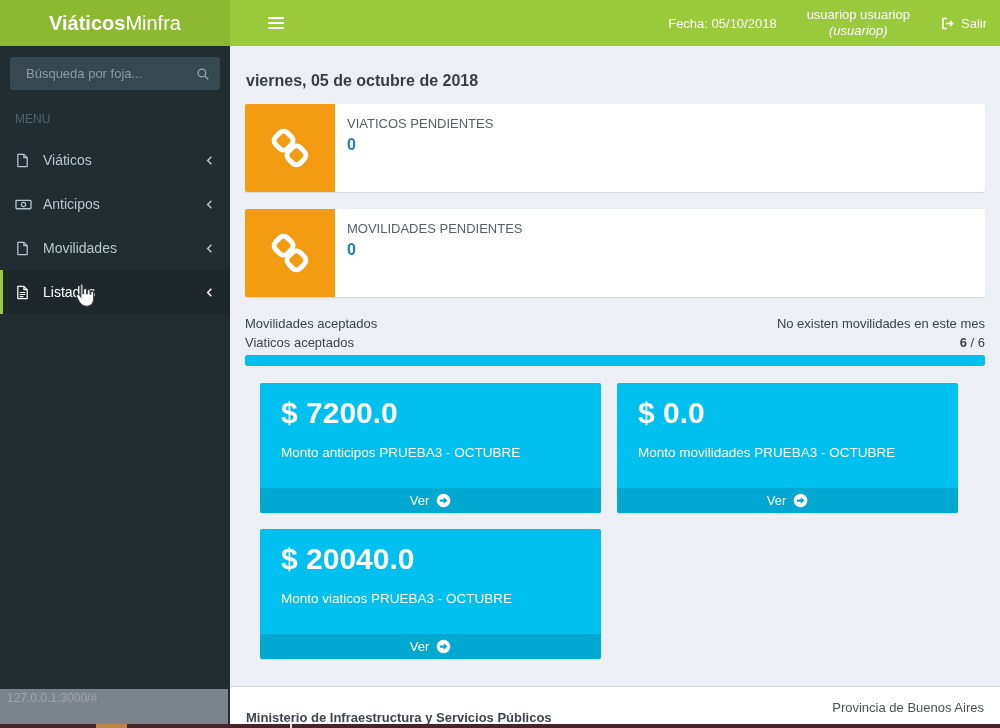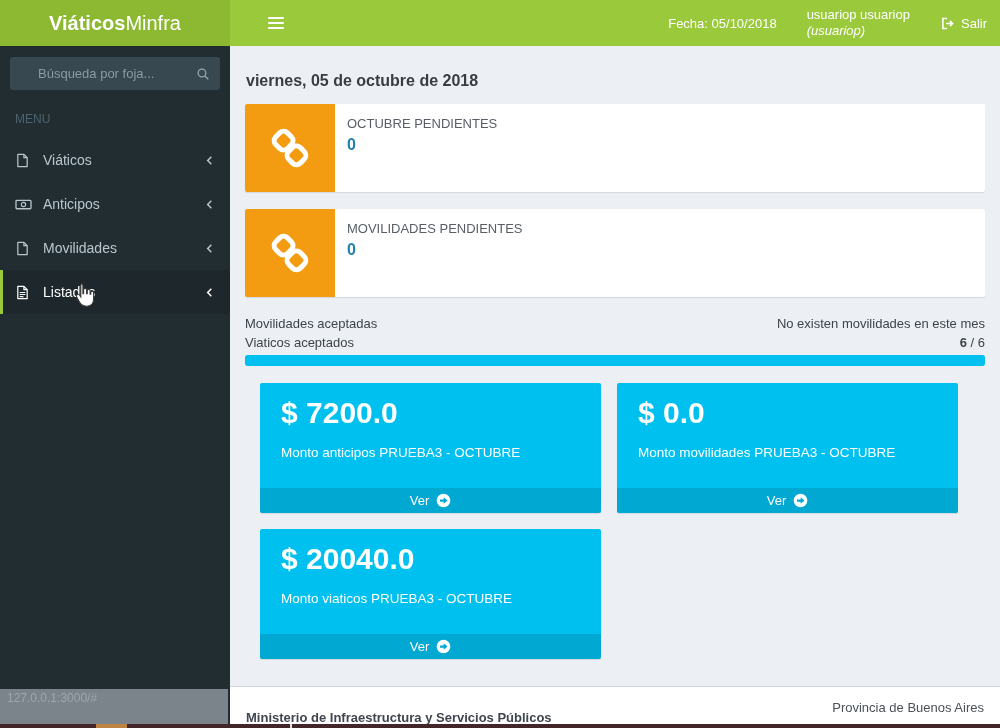--- a/index.html
+++ b/index.html
@@ -18,30 +18,30 @@
     width:230px; height:46px; background:#8cb931; color:#fff;
     display:flex; align-items:center; justify-content:center;
     font-size:20px; cursor:pointer;
   }
   .logo .b { font-weight:700; }
   .logo .l { font-weight:400; }
   .nav-rest { flex:1; background:#9aca3b; display:flex; align-items:center; color:#fff;padding-left:24px; }
   .hamburger { width:44px; height:46px; display:flex; flex-direction:column; justify-content:center; align-items:center; gap:3px; cursor:pointer; }
   .hamburger span { display:block; width:16px; height:2px; background:#fff; border-radius:1px; }
   .nav-right { margin-left:auto; display:flex; align-items:center; gap:30px; padding-right:13px; font-size:13px; }
-  .nav-user { text-align:left; line-height:16px; cursor:pointer; }
+  .nav-user { text-align:center; line-height:16px; cursor:pointer; }
   .nav-user .em { font-style:italic; }
   .nav-logout { display:flex; align-items:center; gap:6px; cursor:pointer; }
 
   
   .sidebar { position:absolute; top:46px; left:0; bottom:0; width:230px; background:#222d32; z-index:4; }
   .search-box { margin:11px 10px 8px; height:33px; background:#374850; border-radius:3px; display:flex; align-items:center; }
   .search-box input {
     flex:1; min-width:0; background:transparent; border:none; outline:none;
-    color:#ccc; font-size:13px; padding-left:28px; font-family:"Liberation Sans",sans-serif;
+    color:#ccc; font-size:13px; padding-left:16px; font-family:"Liberation Sans",sans-serif;
   }
   .search-box input::placeholder { color:#8b9ba3; }
   .search-btn { width:34px; height:33px; background:transparent; border:none; color:#9aa8ae; display:flex; align-items:center; justify-content:center; cursor:pointer; }
   .menu-header { padding:14px 15px 12px; font-size:12px; color:#4b646f; }
   ul.menu { list-style:none; }
   .menu-item {
     height:44px; display:flex; align-items:center;
     padding:0 15px 0 12px; border-left:3px solid transparent;
     color:#b8c7ce; font-size:14px; cursor:pointer;
   }
@@ -222,21 +222,21 @@
     <div class="info-box">
       <div class="ib-icon">
         <svg viewBox="0 0 48 48" width="44" height="44">
           <g fill="none" stroke="#fff" stroke-width="5.5">
             <rect x="8" y="7" width="18" height="18" rx="6" transform="rotate(45 17 16)"></rect>
             <rect x="22" y="23" width="18" height="18" rx="6" transform="rotate(45 31 32)"></rect>
           </g>
         </svg>
       </div>
       <div class="ib-body">
-        <div class="ib-label">OCTUBRE PENDIENTES</div>
+        <div class="ib-label">VIATICOS PENDIENTES</div>
         <div class="ib-value">0</div>
       </div>
     </div>
 
     <div class="info-box">
       <div class="ib-icon">
         <svg viewBox="0 0 48 48" width="44" height="44">
           <g fill="none" stroke="#fff" stroke-width="5.5">
             <rect x="8" y="7" width="18" height="18" rx="6" transform="rotate(45 17 16)"></rect>
             <rect x="22" y="23" width="18" height="18" rx="6" transform="rotate(45 31 32)"></rect>
@@ -244,21 +244,21 @@
         </svg>
       </div>
       <div class="ib-body">
         <div class="ib-label">MOVILIDADES PENDIENTES</div>
         <div class="ib-value">0</div>
       </div>
     </div>
 
     <div class="progress-section">
       <div class="p-row">
-        <span>Movilidades aceptadas</span>
+        <span>Movilidades aceptados</span>
         <span>No existen movilidades en este mes</span>
       </div>
       <div class="p-row">
         <span>Viaticos aceptados</span>
         <span><span class="strong">6</span><span> / 6</span></span>
       </div>
       <div class="progress-track">
         <div class="progress-fill" style="width: 100%;"></div>
       </div>
     </div>

